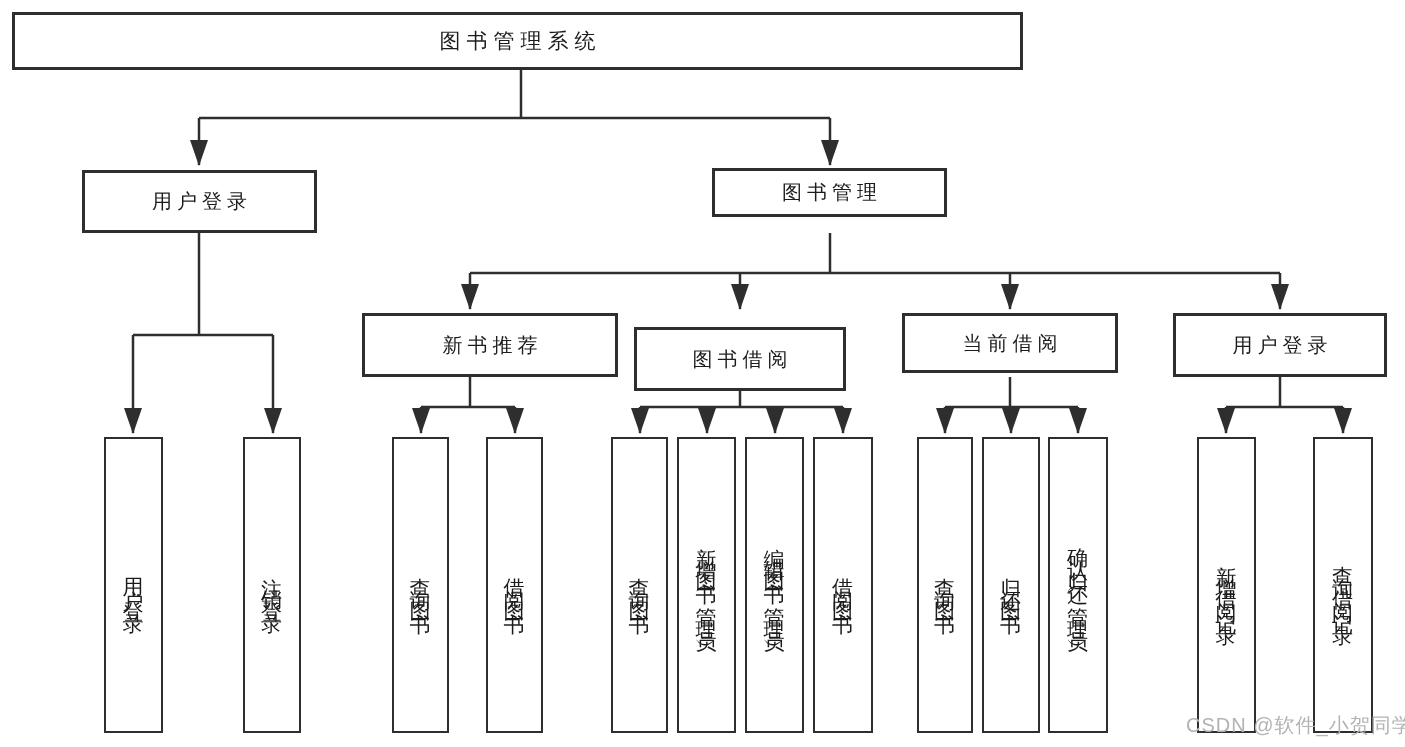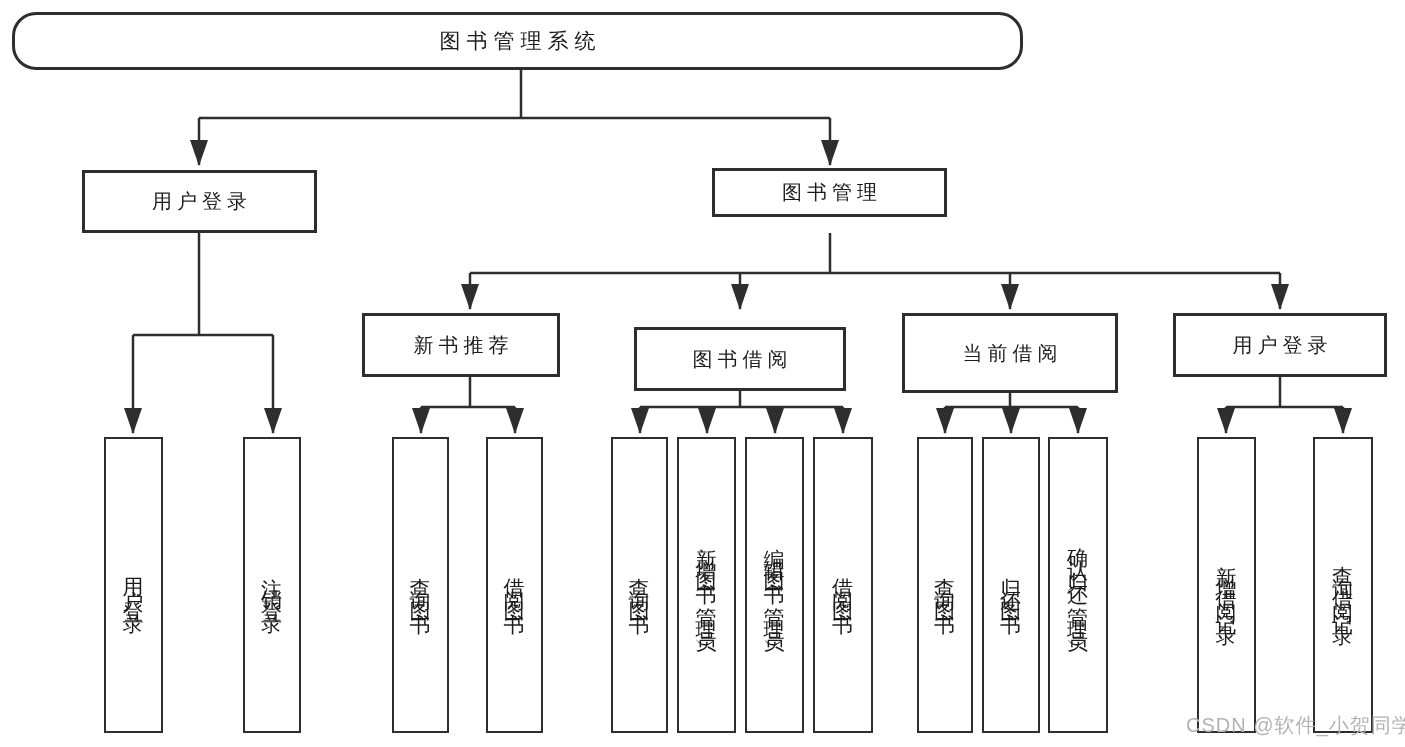--- a/index.html
+++ b/index.html
@@ -114,38 +114,38 @@
       <path d="M1011,407 L1011,433" marker-end="url(#arrow)"></path>
       <path d="M1078,407 L1078,433" marker-end="url(#arrow)"></path>
 
       <path d="M1280,377 L1280,407"></path>
       <path d="M1226,407 L1343,407"></path>
       <path d="M1226,407 L1226,433" marker-end="url(#arrow)"></path>
       <path d="M1343,407 L1343,433" marker-end="url(#arrow)"></path>
     </g>
   </svg>
 
-  <div class="node" style="left:12px; top:12px; width:1011px; height:58px;border-radius:24px;">
+  <div class="node" style="left:12px; top:12px; width:1011px; height:58px;">
     <span class="root-label">图书管理系统</span>
   </div>
 
   <div class="node" style="left:82px; top:170px; width:235px; height:63px;">
     <span class="h-label">用户登录</span>
   </div>
   <div class="node" style="left:712px; top:168px; width:235px; height:49px;">
     <span class="h-label">图书管理</span>
   </div>
 
-  <div class="node" style="left:362px; top:313px; width:198px; height:64px;">
+  <div class="node" style="left:362px; top:313px; width:256px; height:64px;">
     <span class="h-label">新书推荐</span>
   </div>
   <div class="node" style="left:634px; top:313px; width:212px; height:64px;margin-top:14px;">
     <span class="h-label">图书借阅</span>
   </div>
-  <div class="node" style="left:902px; top:313px; width:216px; height:80px;">
+  <div class="node" style="left:902px; top:313px; width:216px; height:60px;">
     <span class="h-label">当前借阅</span>
   </div>
   <div class="node" style="left:1173px; top:313px; width:214px; height:64px;">
     <span class="h-label">用户登录</span>
   </div>
 
   <div class="node leaf" style="left:104px; top:437px; width:59px; height:296px;">
     <span class="v-label">用户登录</span>
   </div>
   <div class="node leaf" style="left:243px; top:437px; width:58px; height:296px;">

